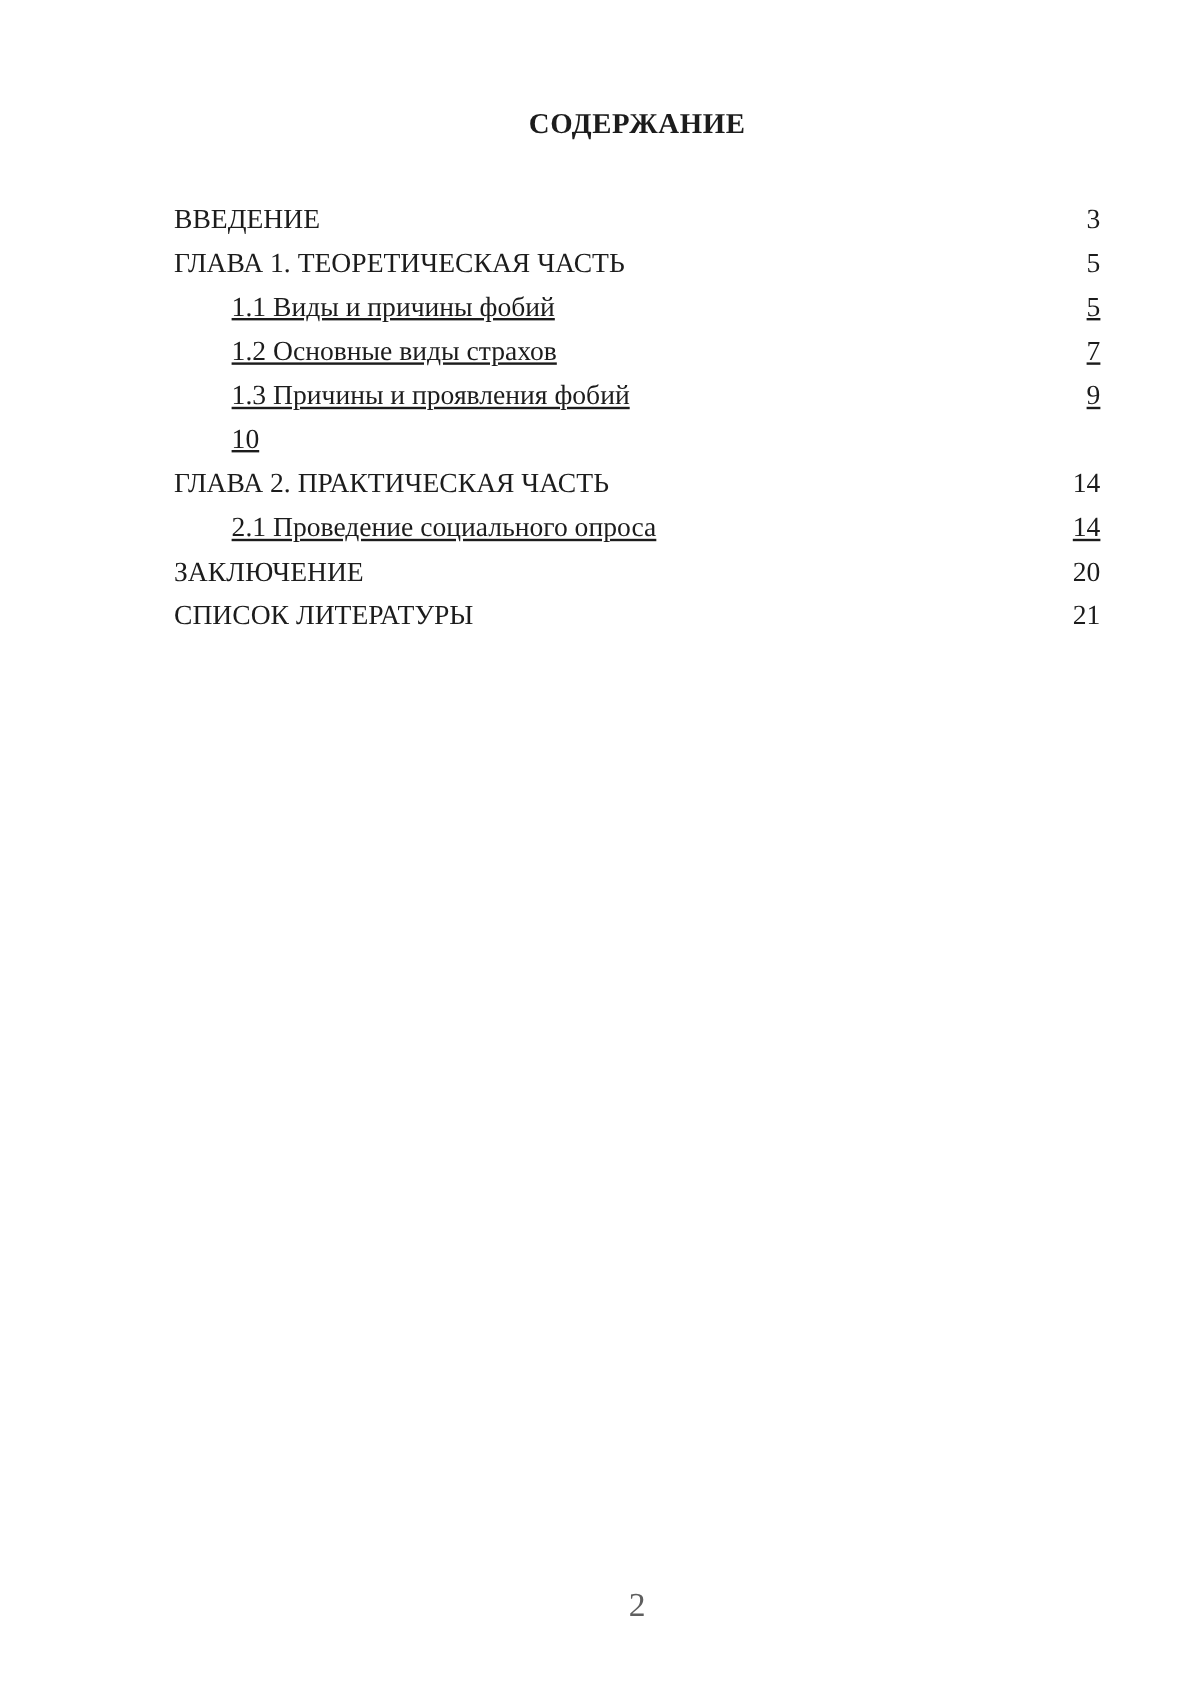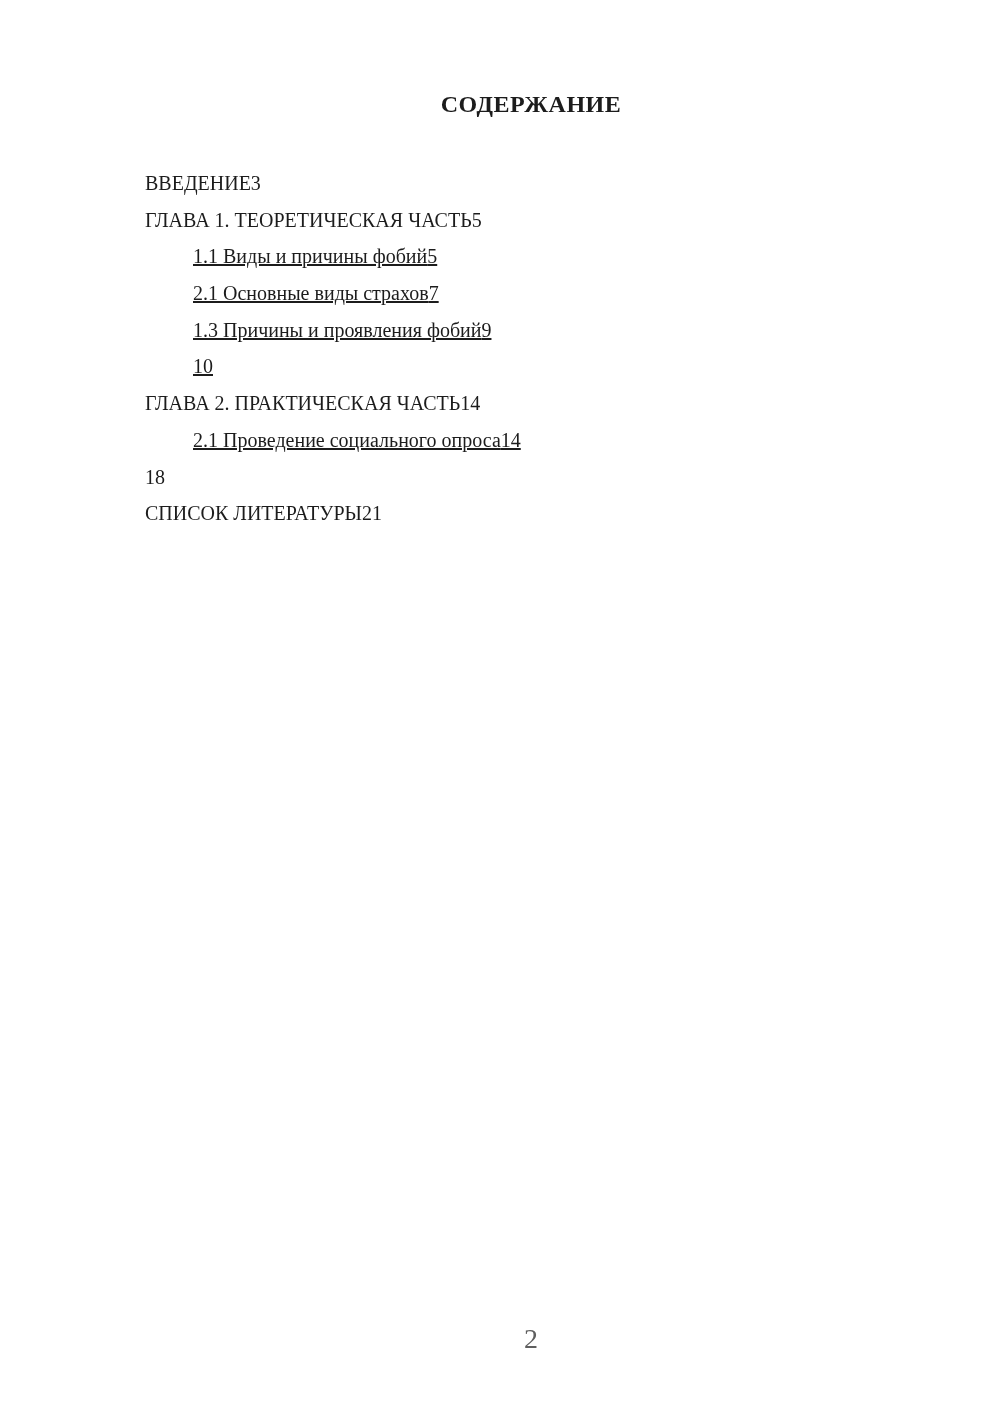--- a/index.html
+++ b/index.html
@@ -33,24 +33,25 @@
     font-weight: bold;
     letter-spacing: 0.5px;
     color: var(--text-color);
     line-height: 32px;
   }
   .toc-list {
     margin-top: 45px;
   }
   .toc-row {
     display: flex;
+    justify-content: space-between;
     align-items: baseline;
     height: 36.7px;
     line-height: 36.7px;
-    font-size: 20px;
+    font-size: 23px;
     color: var(--text-color);
     white-space: nowrap;
   }
   .toc-row.sub {
     padding-left: 48px;
     text-decoration: underline;
   }
   .toc-label { text-align: left; }
   .toc-page  { text-align: right; }
   .footer {
@@ -77,40 +78,41 @@
         </div>
         <div class="toc-row">
           <span class="toc-label">ГЛАВА 1. ТЕОРЕТИЧЕСКАЯ ЧАСТЬ</span>
           <span class="toc-page">5</span>
         </div>
         <div class="toc-row sub">
           <span class="toc-label">1.1 Виды и причины фобий</span>
           <span class="toc-page">5</span>
         </div>
         <div class="toc-row sub">
-          <span class="toc-label">2.1 Основные виды страхов</span>
+          <span class="toc-label">1.2 Основные виды страхов</span>
           <span class="toc-page">7</span>
         </div>
         <div class="toc-row sub">
           <span class="toc-label">1.3 Причины и проявления фобий</span>
           <span class="toc-page">9</span>
         </div>
         <div class="toc-row sub">
           <span class="toc-page">10</span>
         </div>
         <div class="toc-row">
           <span class="toc-label">ГЛАВА 2. ПРАКТИЧЕСКАЯ ЧАСТЬ</span>
           <span class="toc-page">14</span>
         </div>
         <div class="toc-row sub">
           <span class="toc-label">2.1 Проведение социального опроса</span>
           <span class="toc-page">14</span>
         </div>
         <div class="toc-row">
-          <span class="toc-page">18</span>
+          <span class="toc-label">ЗАКЛЮЧЕНИЕ</span>
+          <span class="toc-page">20</span>
         </div>
         <div class="toc-row">
           <span class="toc-label">СПИСОК ЛИТЕРАТУРЫ</span>
           <span class="toc-page">21</span>
         </div>
       </div>
   </div>
   <div class="footer">2</div>
 </div>
 

